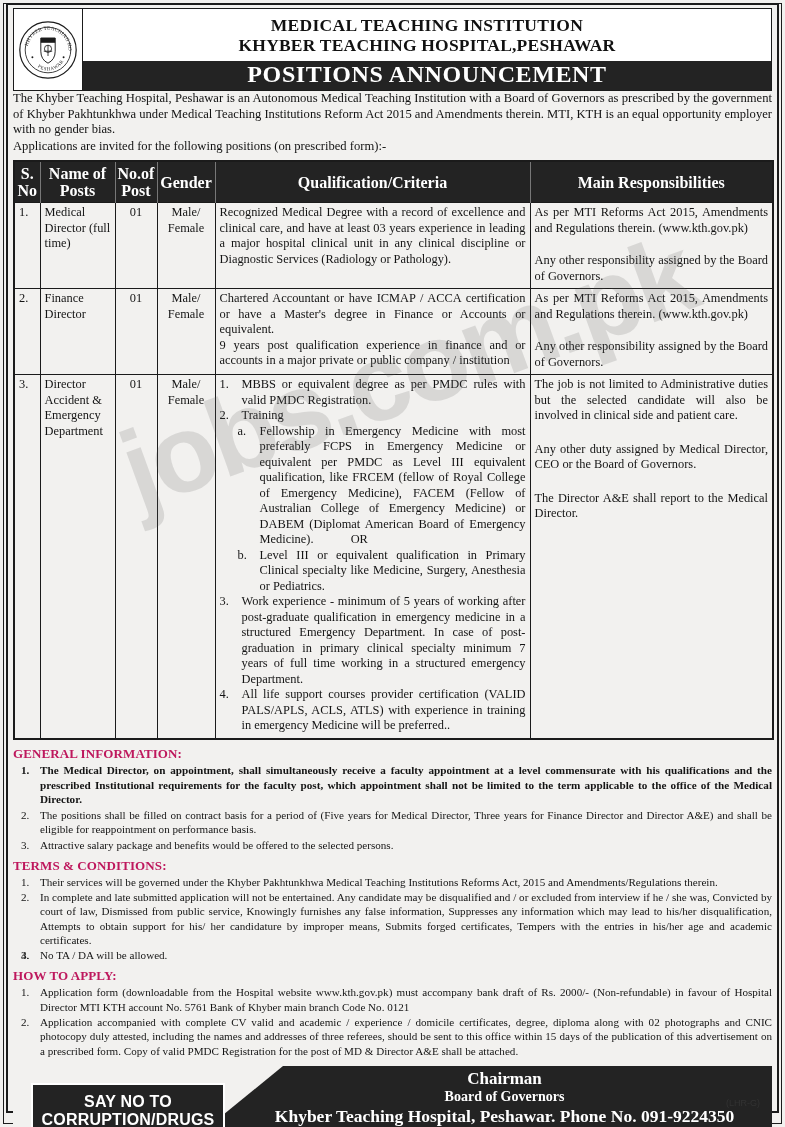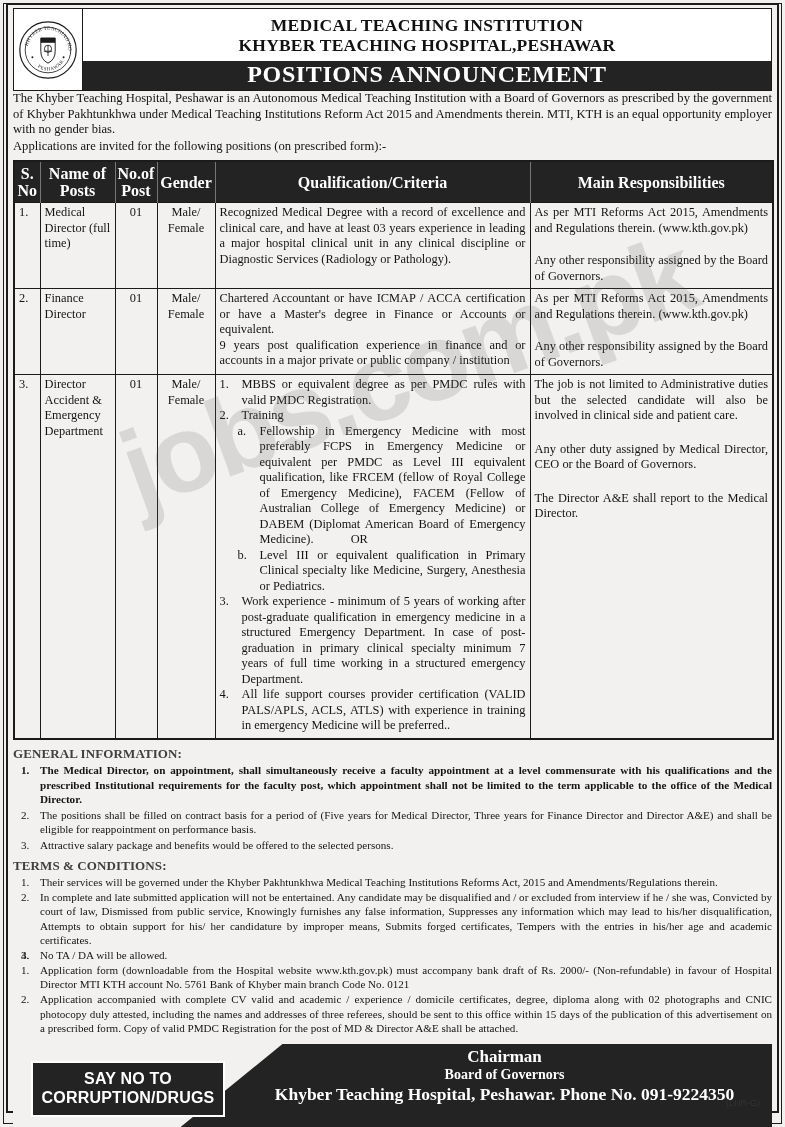--- a/index.html
+++ b/index.html
@@ -191,21 +191,21 @@
     width: 18px;
   }
   ul.qlist > li.sub .indent-first { text-indent: 26px; }
 
   .or-word { display:inline-block; padding-left: 34px; }
 
   
   .section-head {
     font-size: 13px;
     font-weight: bold;
-    color: #404040;
+    color: #be185d;
     margin-top: 6px;
     margin-bottom: 1px;
     letter-spacing: 0.1px;
   }
   ol.numlist {
     list-style: none;
     margin: 0;
     padding: 0;
   }
   ol.numlist > li {
@@ -484,20 +484,21 @@
           <span class="n">3.</span>
         </li>
         <li>
           <span class="n">4.</span>
           <span>No TA / DA will be allowed.</span>
         </li>
       </ol>
     </div>
 
     <div>
+      <div class="section-head">HOW TO APPLY:</div>
       <ol class="numlist">
         <li>
           <span class="n">1.</span>
           <span>Application form (downloadable from the Hospital website www.kth.gov.pk) must accompany bank draft of Rs. 2000/- (Non-refundable) in favour of Hospital Director MTI KTH account No. 5761 Bank of Khyber main branch Code No. 0121</span>
         </li>
         <li>
           <span class="n">2.</span>
           <span>Application accompanied with complete CV valid and academic / experience / domicile certificates, degree, diploma  along with 02 photographs and CNIC photocopy duly attested, including the names and addresses of three referees, should be sent to this office within 15 days of the publication of this advertisement on a prescribed form. Copy of valid PMDC Registration for the post of MD &amp; Director A&amp;E shall be attached.</span>
         </li>
       </ol>

